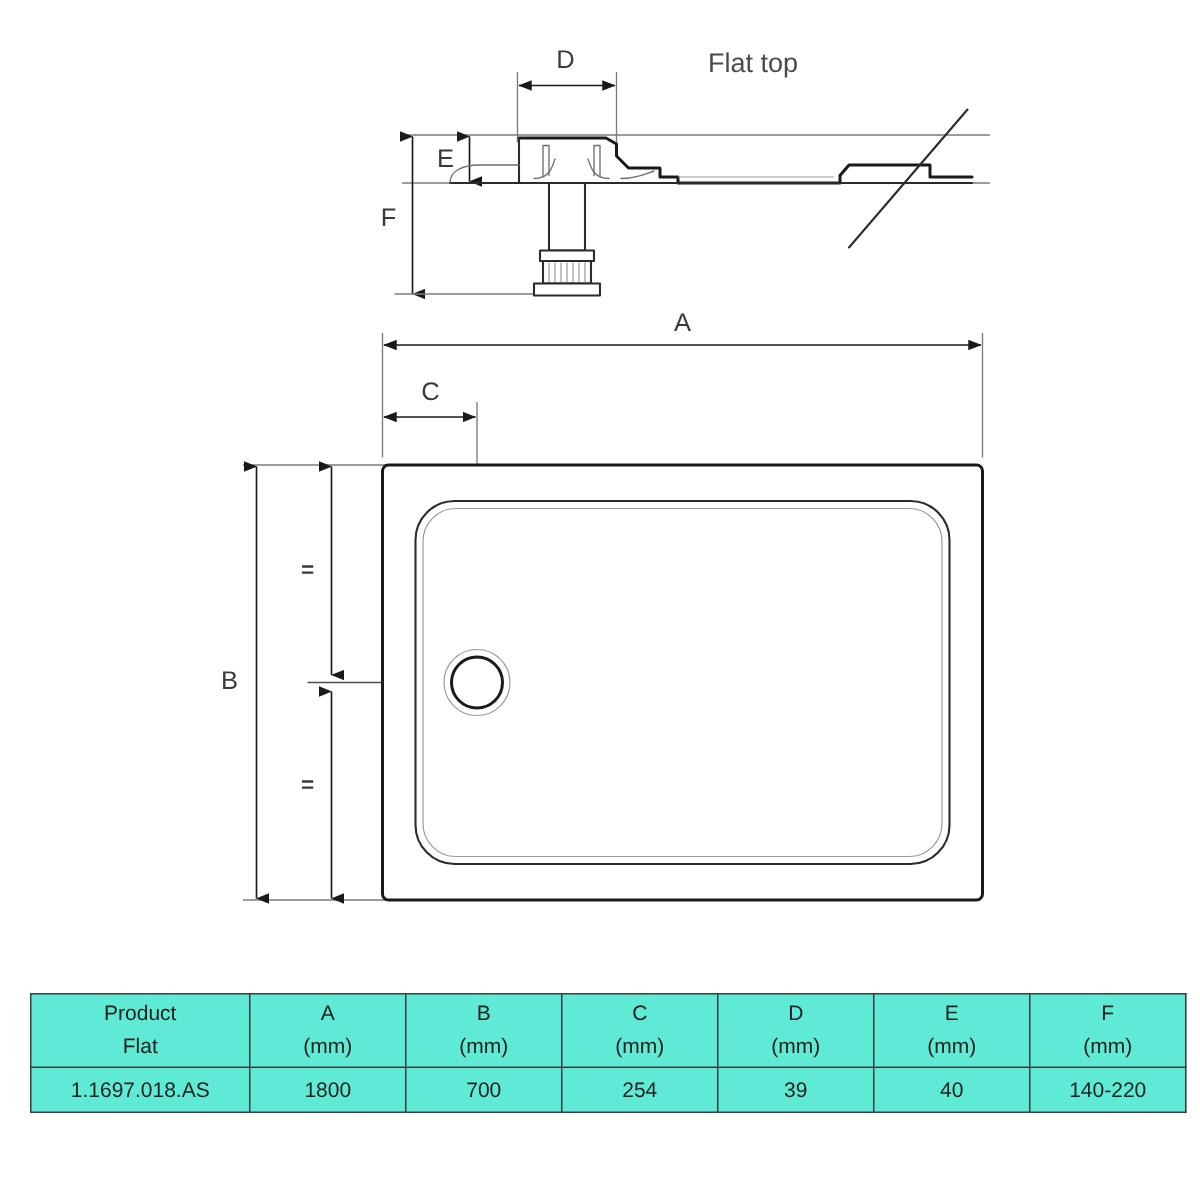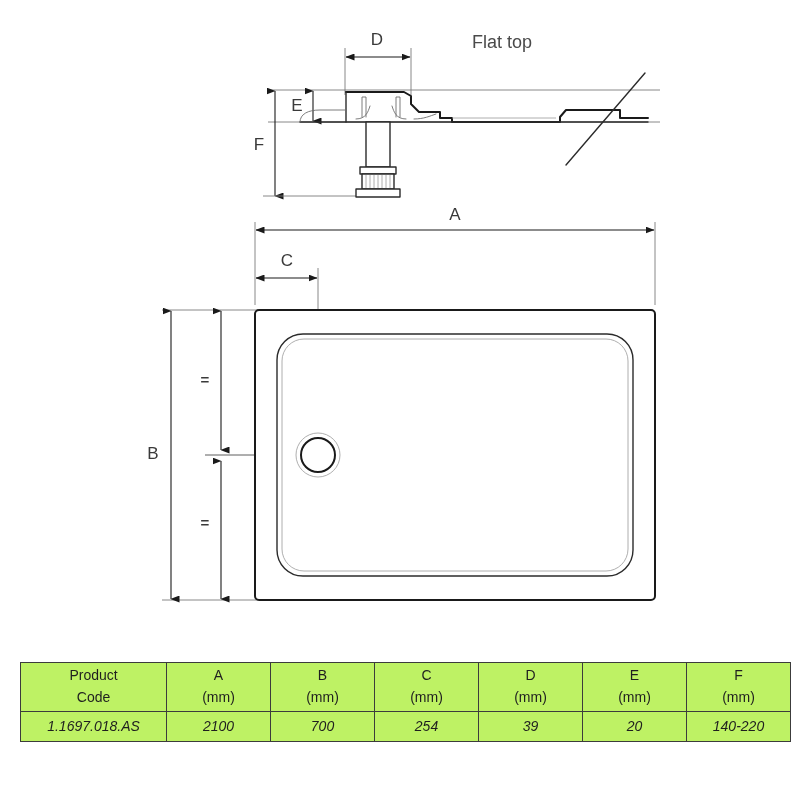--- a/index.html
+++ b/index.html
@@ -99,38 +99,37 @@
   #spec-table-wrap {
     position: absolute;
     left: 20px;
     top: 662px;
     width: 763px;
   }
   table.spec {
     border-collapse: collapse;
     width: 763px;
     table-layout: fixed;
-    background: #bef264;
+    background: #5eead4;
   }
   table.spec td {
     border: 1.3px solid #3c3c3c;
     text-align: center;
     vertical-align: middle;
     font-family: "Liberation Sans", sans-serif;
     font-size: 14px;
     color: #1f1f1f;
     padding: 0;
     line-height: 1.55;
   }
   table.spec tr.head td {
     height: 48px;
   }
   table.spec tr.body td {
     height: 29px;
-    font-style: italic;
   }
   .hcell-line1 { display: block; }
   .hcell-line2 { display: block; }
 </style>
 </head>
 <body>
 
 <div id="root">
 
   <svg id="drawing" viewBox="0 0 800 800">
@@ -256,21 +255,21 @@
       <circle class="part-heavy white-fill" cx="318" cy="455" r="17"></circle>
     </g>
   </svg>
 
   <div id="spec-table-wrap">
     <table class="spec">
       <tbody>
         <tr class="head">
           <td style="width:145px">
             <span class="hcell-line1">Product</span>
-            <span class="hcell-line2">Code</span>
+            <span class="hcell-line2">Flat</span>
           </td>
           <td style="width:103px">
             <span class="hcell-line1">A</span>
             <span class="hcell-line2">(mm)</span>
           </td>
           <td style="width:103px">
             <span class="hcell-line1">B</span>
             <span class="hcell-line2">(mm)</span>
           </td>
           <td style="width:103px">
@@ -285,24 +284,24 @@
             <span class="hcell-line1">E</span>
             <span class="hcell-line2">(mm)</span>
           </td>
           <td style="width:103px">
             <span class="hcell-line1">F</span>
             <span class="hcell-line2">(mm)</span>
           </td>
         </tr>
         <tr class="body">
           <td>1.1697.018.AS</td>
-          <td>2100</td>
+          <td>1800</td>
           <td>700</td>
           <td>254</td>
           <td>39</td>
-          <td>20</td>
+          <td>40</td>
           <td>140-220</td>
         </tr>
       </tbody>
     </table>
   </div>
 
 </div>
 
 </body></html>

